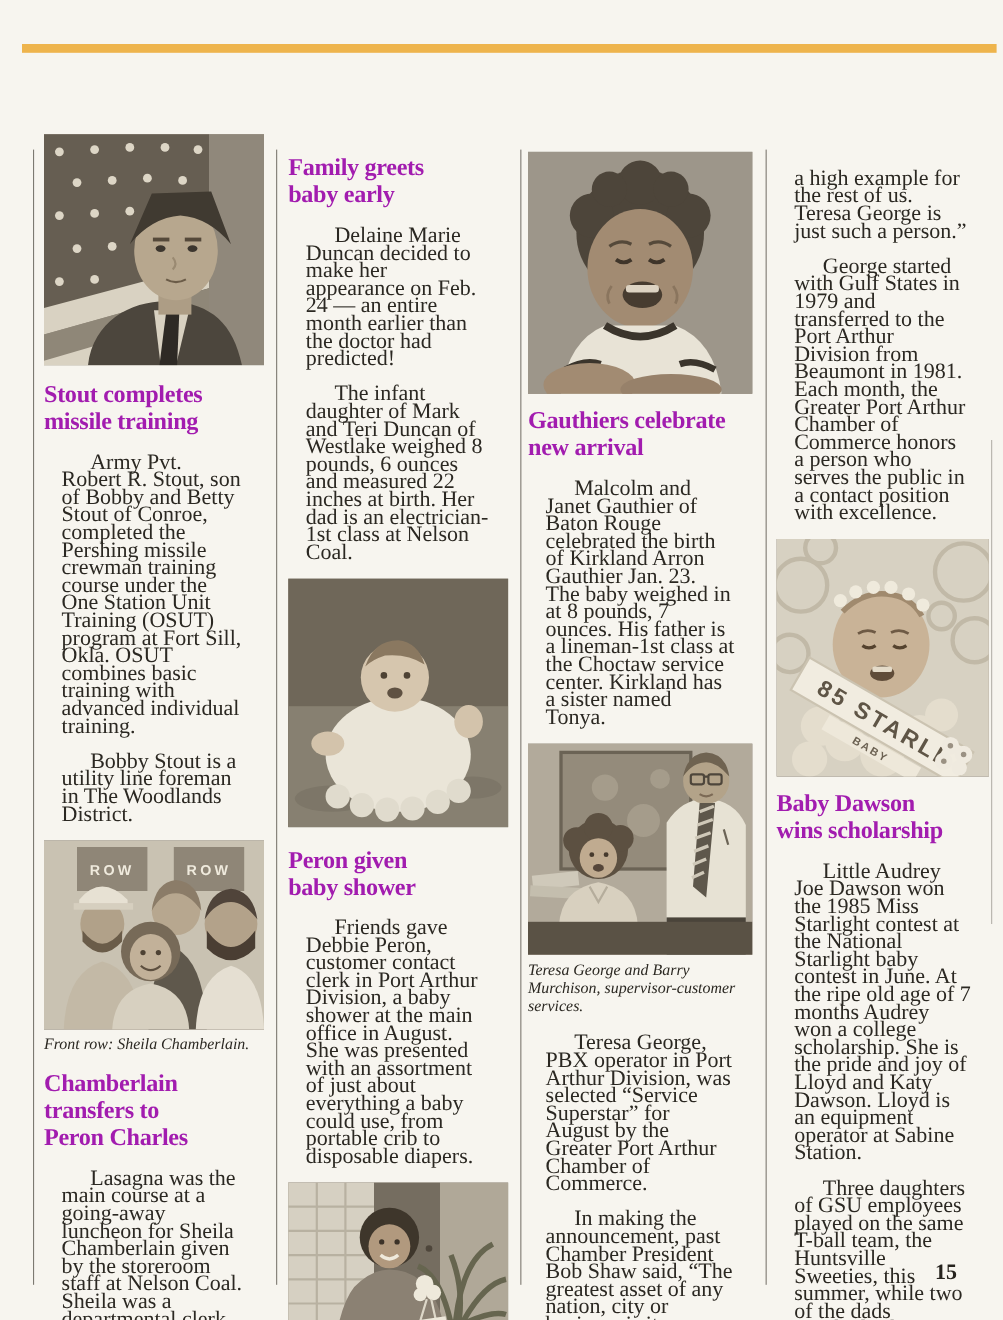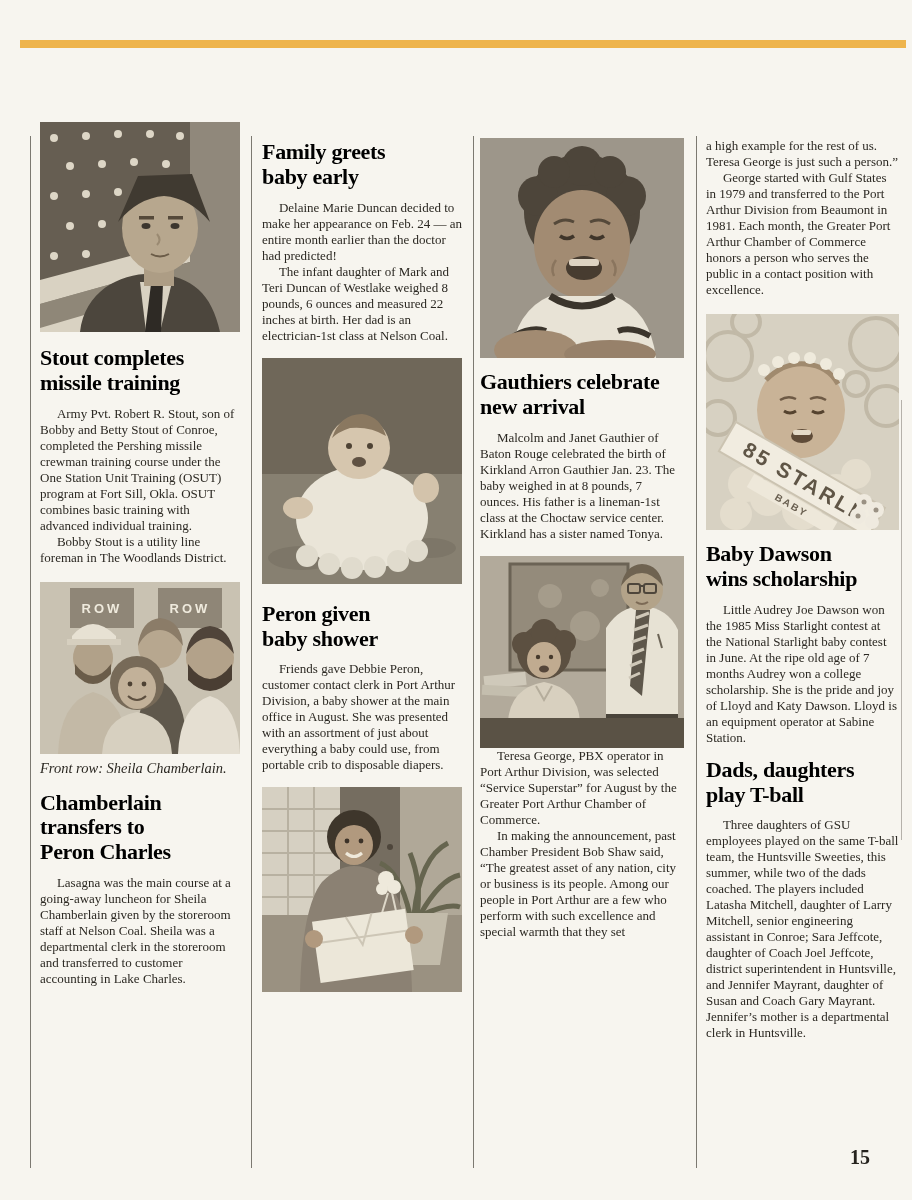--- a/index.html
+++ b/index.html
@@ -5,25 +5,25 @@
   html,body{margin:0;padding:0;}
   body{
     width:912px;height:1200px;position:relative;overflow:hidden;
     background:#f7f5ef;color:#2b2822;
     font-family:"Liberation Serif", serif;
   }
   .accent-bar{position:absolute;left:20px;top:40px;width:886px;height:8px;background:#EEB44C;}
   .vrule{position:absolute;width:1px;background:#3a352c;opacity:.65;}
   .col{position:absolute;}
   h2{
-    font-size:22px;line-height:1.13;font-weight:bold;color:#000000;
+    font-size:22px;line-height:1.13;font-weight:bold;color:#a21caf;
     margin:14px 0 10px 0;letter-spacing:-0.3px;white-space:pre-line;
     font-family:"Liberation Serif", serif;
   }
-  p{font-size:13px;line-height:16px;margin:0;text-indent:1.3em;}
+  p{font-size:20px;line-height:16px;margin:16px;text-indent:1.3em;}
   p.noindent{text-indent:0;}
   .caption{font-style:italic;font-size:14.5px;line-height:1.16;margin:6px 0 0 0;}
   .photo{display:block;background:#8d8578;}
   .photo svg{display:block;}
   svg text{font-family:"Liberation Sans", sans-serif;}
   .pagenum{position:absolute;left:850px;top:1146px;font-size:20px;font-weight:bold;color:#26231e;}
   .mt14{margin-top:14px;} .mt16{margin-top:16px;} .mt18{margin-top:18px;}
 </style>
 </head>
 <body>
@@ -253,20 +253,21 @@
           <circle cx="64" cy="76" r="13" fill="#5c5041"></circle>
         <ellipse cx="64" cy="104" rx="17" ry="18" fill="#c0ab90"></ellipse>
         <circle cx="58" cy="101" r="2.2" fill="#463a2d"></circle>
           <circle cx="71" cy="101" r="2.2" fill="#463a2d"></circle>
         <ellipse cx="64" cy="113" rx="5" ry="3.5" fill="#55463a"></ellipse>
         <path d="M28,166 Q30,132 64,126 Q98,132 100,166 Z" fill="#d8d0bf"></path>
         <path d="M56,130 L64,144 L72,130" stroke="#b5ad9c" stroke-width="2" fill="none"></path>
         <rect y="162" width="204" height="30" fill="#5a5245"></rect>
       </svg>
     </div>
+    <div class="caption">Teresa George and Barry Murchison, supervisor-customer services.</div>
 
     <p>Teresa George, PBX operator in Port Arthur Division, was selected “Service Superstar” for August by the Greater Port Arthur Chamber of Commerce.</p>
     <p>In making the announcement, past Chamber President Bob Shaw said, “The greatest asset of any nation, city or business is its people. Among our people in Port Arthur are a few who perform with such excellence and special warmth that they set</p>
   </div>
 
   <div class="col" style="left:706px;top:138px;width:193px;">
 
     <p class="noindent">a high example for the rest of us. Teresa George is just such a person.”</p>
     <p>George started with Gulf States in 1979 and transferred to the Port Arthur Division from Beaumont in 1981. Each month, the Greater Port Arthur Chamber of Commerce honors a person who serves the public in a contact position with excellence.</p>
 
@@ -318,20 +319,18 @@
         <circle cx="158" cy="188" r="2.5" fill="#9a9183"></circle>
           <circle cx="170" cy="196" r="2.5" fill="#9a9183"></circle>
           <circle cx="152" cy="202" r="2.5" fill="#9a9183"></circle>
       </svg>
     </div>
 
     <h2 style="margin-top:12px;">Baby Dawson
 wins scholarship</h2>
     <p>Little Audrey Joe Dawson won the 1985 Miss Starlight contest at the National Starlight baby contest in June. At the ripe old age of 7 months Audrey won a college scholarship. She is the pride and joy of Lloyd and Katy Dawson. Lloyd is an equipment operator at Sabine Station.</p>
 
-    <h2 style="margin-top:12px;">Dads, daughters
-play T-ball</h2>
     <p>Three daughters of GSU employees played on the same T-ball team, the Huntsville Sweeties, this summer, while two of the dads coached. The players included Latasha Mitchell, daughter of Larry Mitchell, senior engineering assistant in Conroe; Sara Jeffcote, daughter of Coach Joel Jeffcote, district superintendent in Huntsville, and Jennifer Mayrant, daughter of Susan and Coach Gary Mayrant. Jennifer’s mother is a departmental clerk in Huntsville.</p>
   </div>
 
   <div class="pagenum">15</div>
 
 </div>
 
 </body></html>

